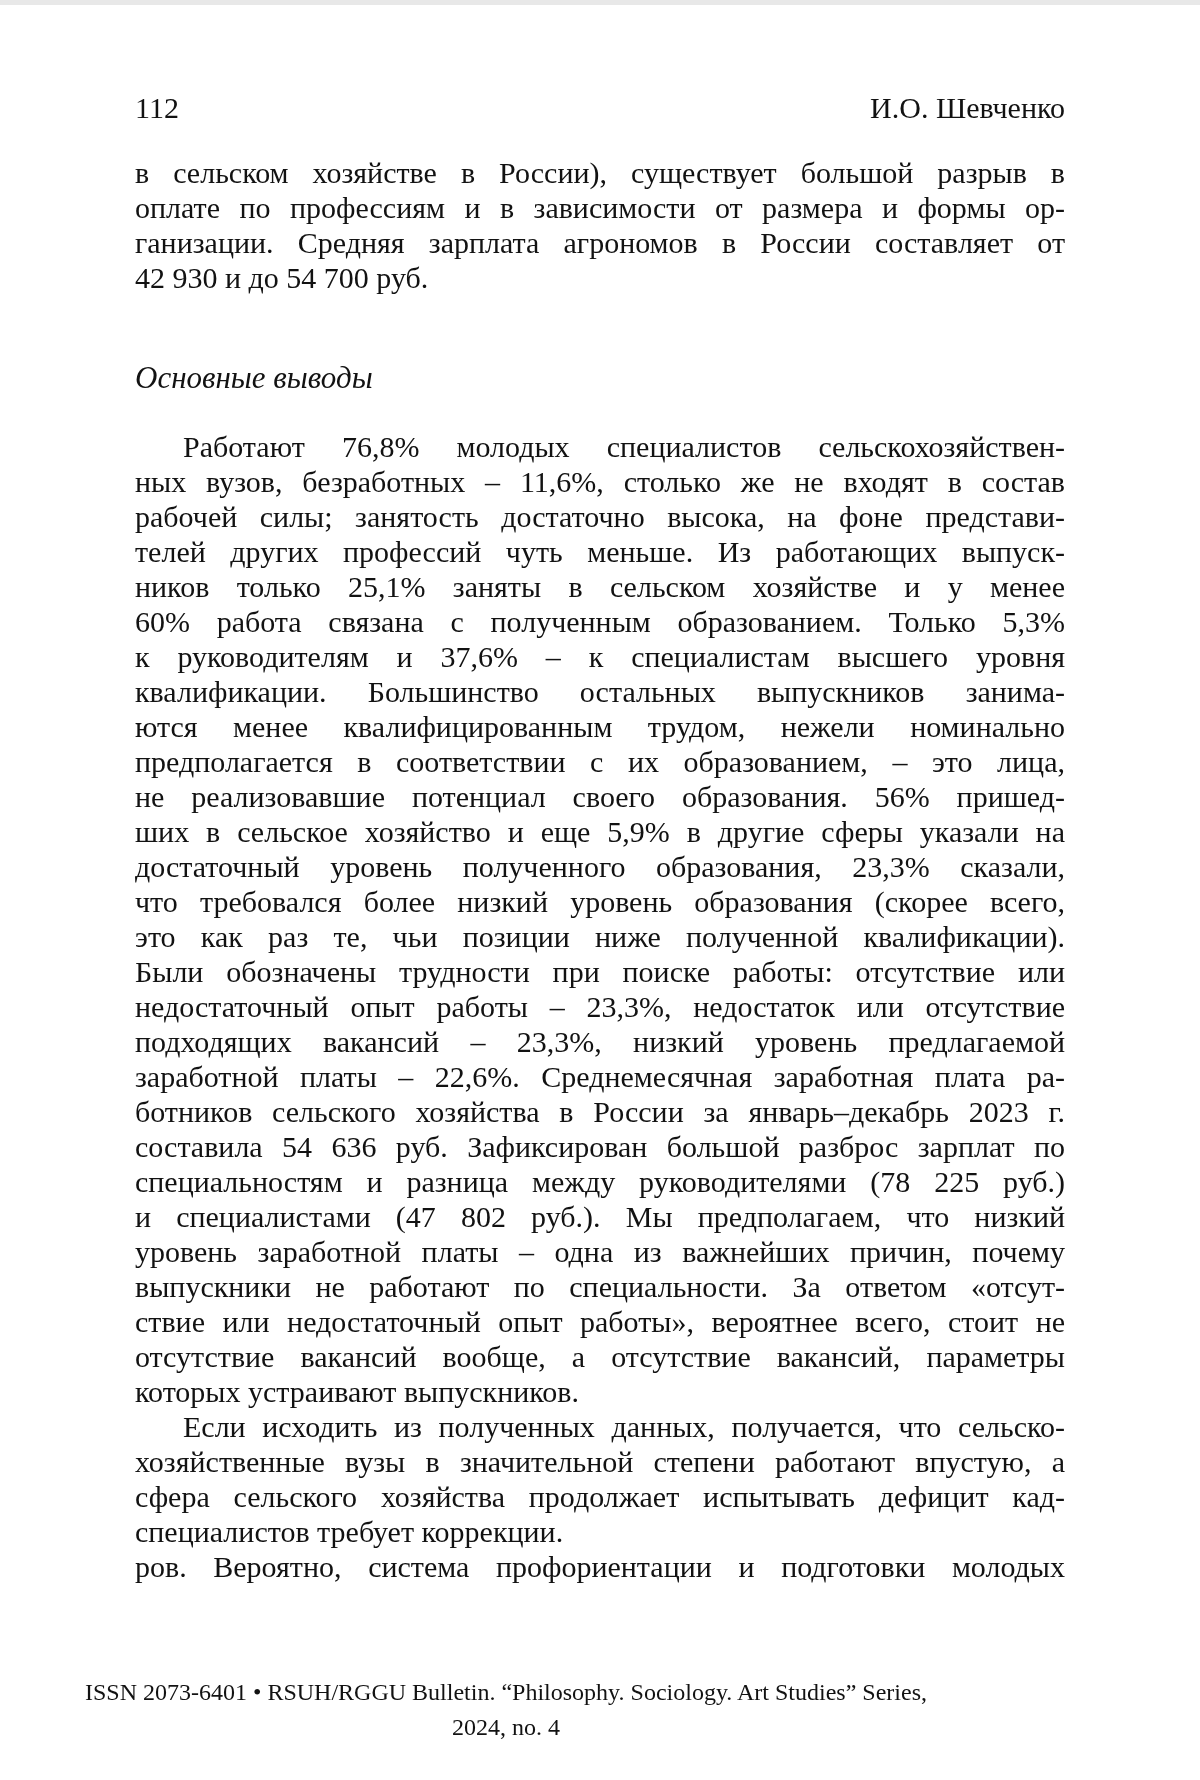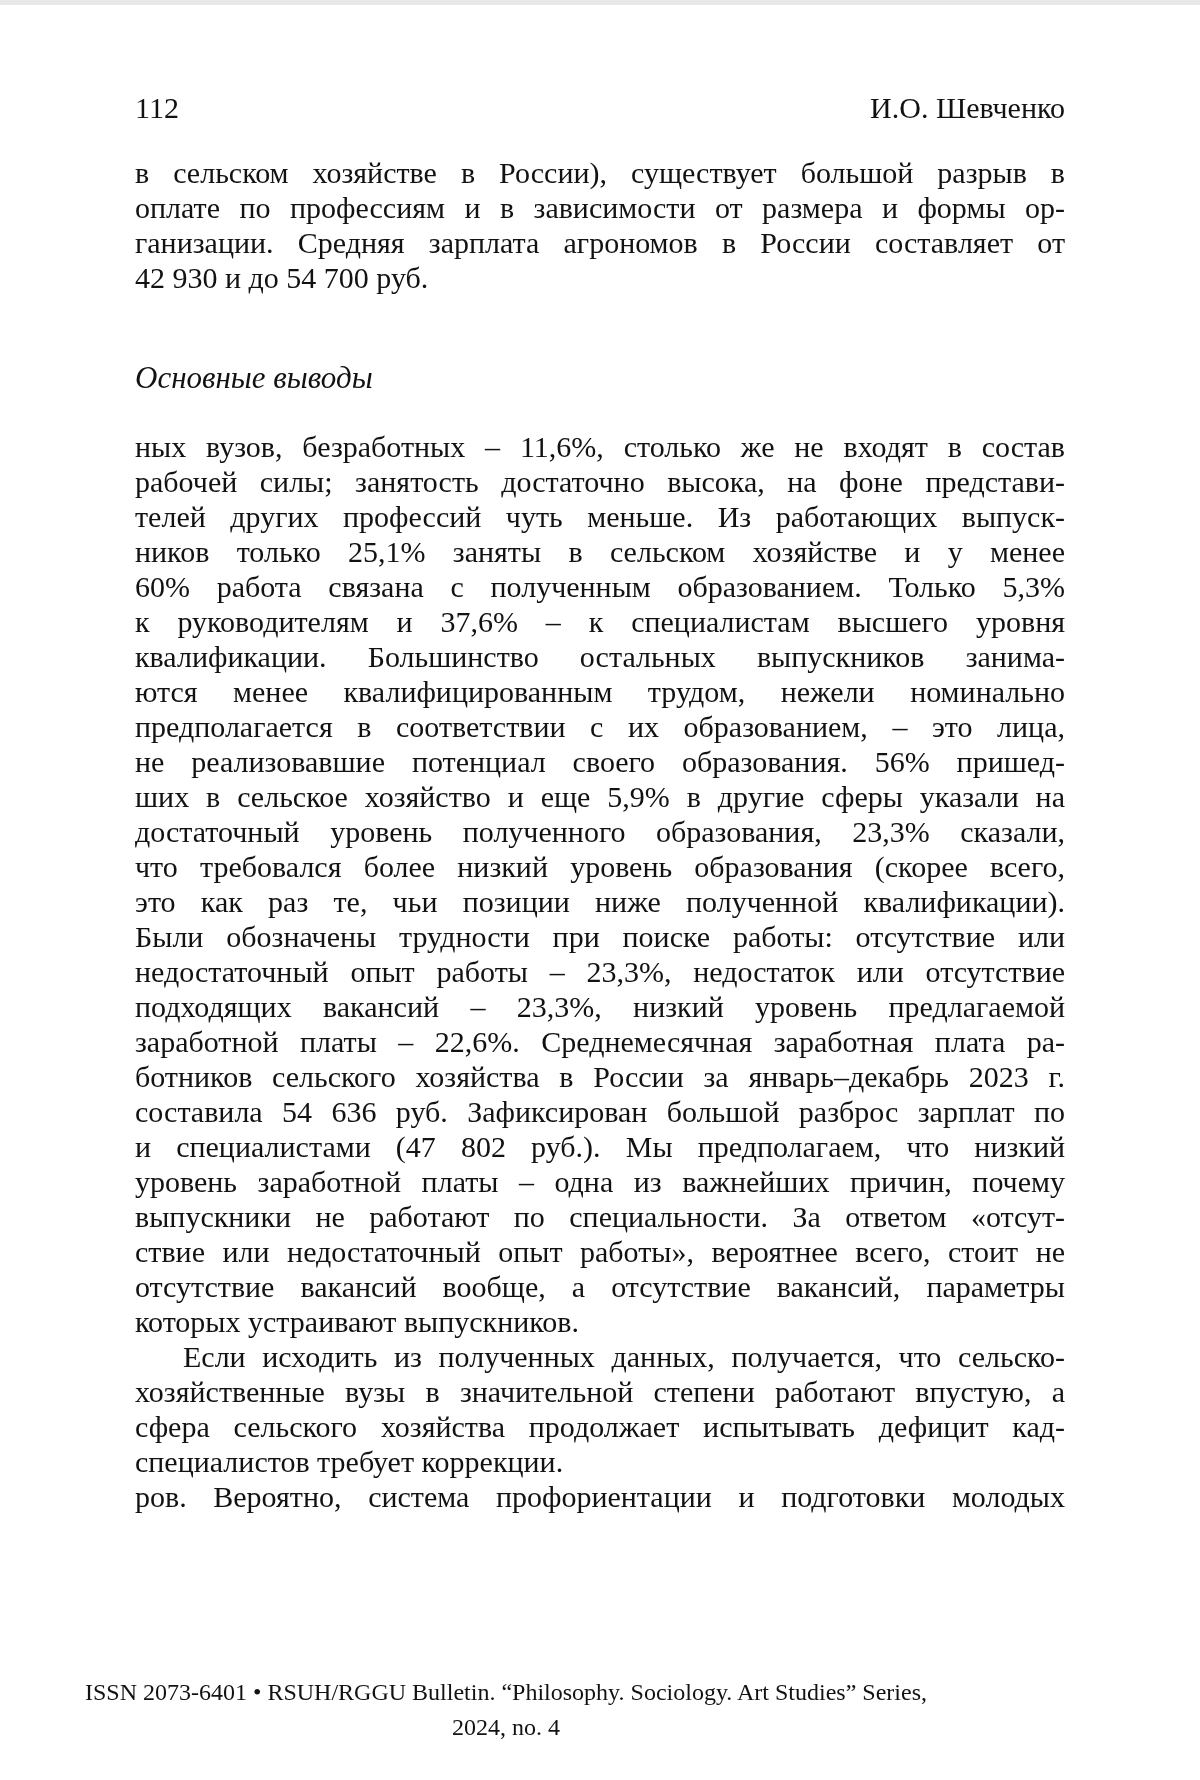--- a/index.html
+++ b/index.html
@@ -91,40 +91,42 @@
       <div class="line">в сельском хозяйстве в России), существует большой разрыв в</div>
       <div class="line">оплате по профессиям и в зависимости от размера и формы ор-</div>
       <div class="line">ганизации. Средняя зарплата агрономов в России составляет от</div>
       <div class="line last">42 930 и до 54 700 руб.</div>
     </div>
 
   <h2 class="section-heading">Основные выводы</h2>
 
   <div class="body-block">
     <div>
+        <div class="line indent">Работают 76,8% молодых специалистов сельскохозяйствен-</div>
         <div class="line">ных вузов, безработных – 11,6%, столько же не входят в состав</div>
         <div class="line">рабочей силы; занятость достаточно высока, на фоне представи-</div>
         <div class="line">телей других профессий чуть меньше. Из работающих выпуск-</div>
         <div class="line">ников только 25,1% заняты в сельском хозяйстве и у менее</div>
         <div class="line">60% работа связана с полученным образованием. Только 5,3%</div>
         <div class="line">к руководителям и 37,6% – к специалистам высшего уровня</div>
         <div class="line">квалификации. Большинство остальных выпускников занима-</div>
         <div class="line">ются менее квалифицированным трудом, нежели номинально</div>
         <div class="line">предполагается в соответствии с их образованием, – это лица,</div>
         <div class="line">не реализовавшие потенциал своего образования. 56% пришед-</div>
         <div class="line">ших в сельское хозяйство и еще 5,9% в другие сферы указали на</div>
         <div class="line">достаточный уровень полученного образования, 23,3% сказали,</div>
         <div class="line">что требовался более низкий уровень образования (скорее всего,</div>
         <div class="line">это как раз те, чьи позиции ниже полученной квалификации).</div>
         <div class="line">Были обозначены трудности при поиске работы: отсутствие или</div>
         <div class="line">недостаточный опыт работы – 23,3%, недостаток или отсутствие</div>
         <div class="line">подходящих вакансий – 23,3%, низкий уровень предлагаемой</div>
         <div class="line">заработной платы – 22,6%. Среднемесячная заработная плата ра-</div>
         <div class="line">ботников сельского хозяйства в России за январь–декабрь 2023 г.</div>
         <div class="line">составила 54 636 руб. Зафиксирован большой разброс зарплат по</div>
+        <div class="line">специальностям и разница между руководителями (78 225 руб.)</div>
         <div class="line">и специалистами (47 802 руб.). Мы предполагаем, что низкий</div>
         <div class="line">уровень заработной платы – одна из важнейших причин, почему</div>
         <div class="line">выпускники не работают по специальности. За ответом «отсут-</div>
         <div class="line">ствие или недостаточный опыт работы», вероятнее всего, стоит не</div>
         <div class="line">отсутствие вакансий вообще, а отсутствие вакансий, параметры</div>
         <div class="line last">которых устраивают выпускников.</div>
       </div>
     <div>
         <div class="line indent">Если исходить из полученных данных, получается, что сельско-</div>
         <div class="line">хозяйственные вузы в значительной степени работают впустую, а</div>

